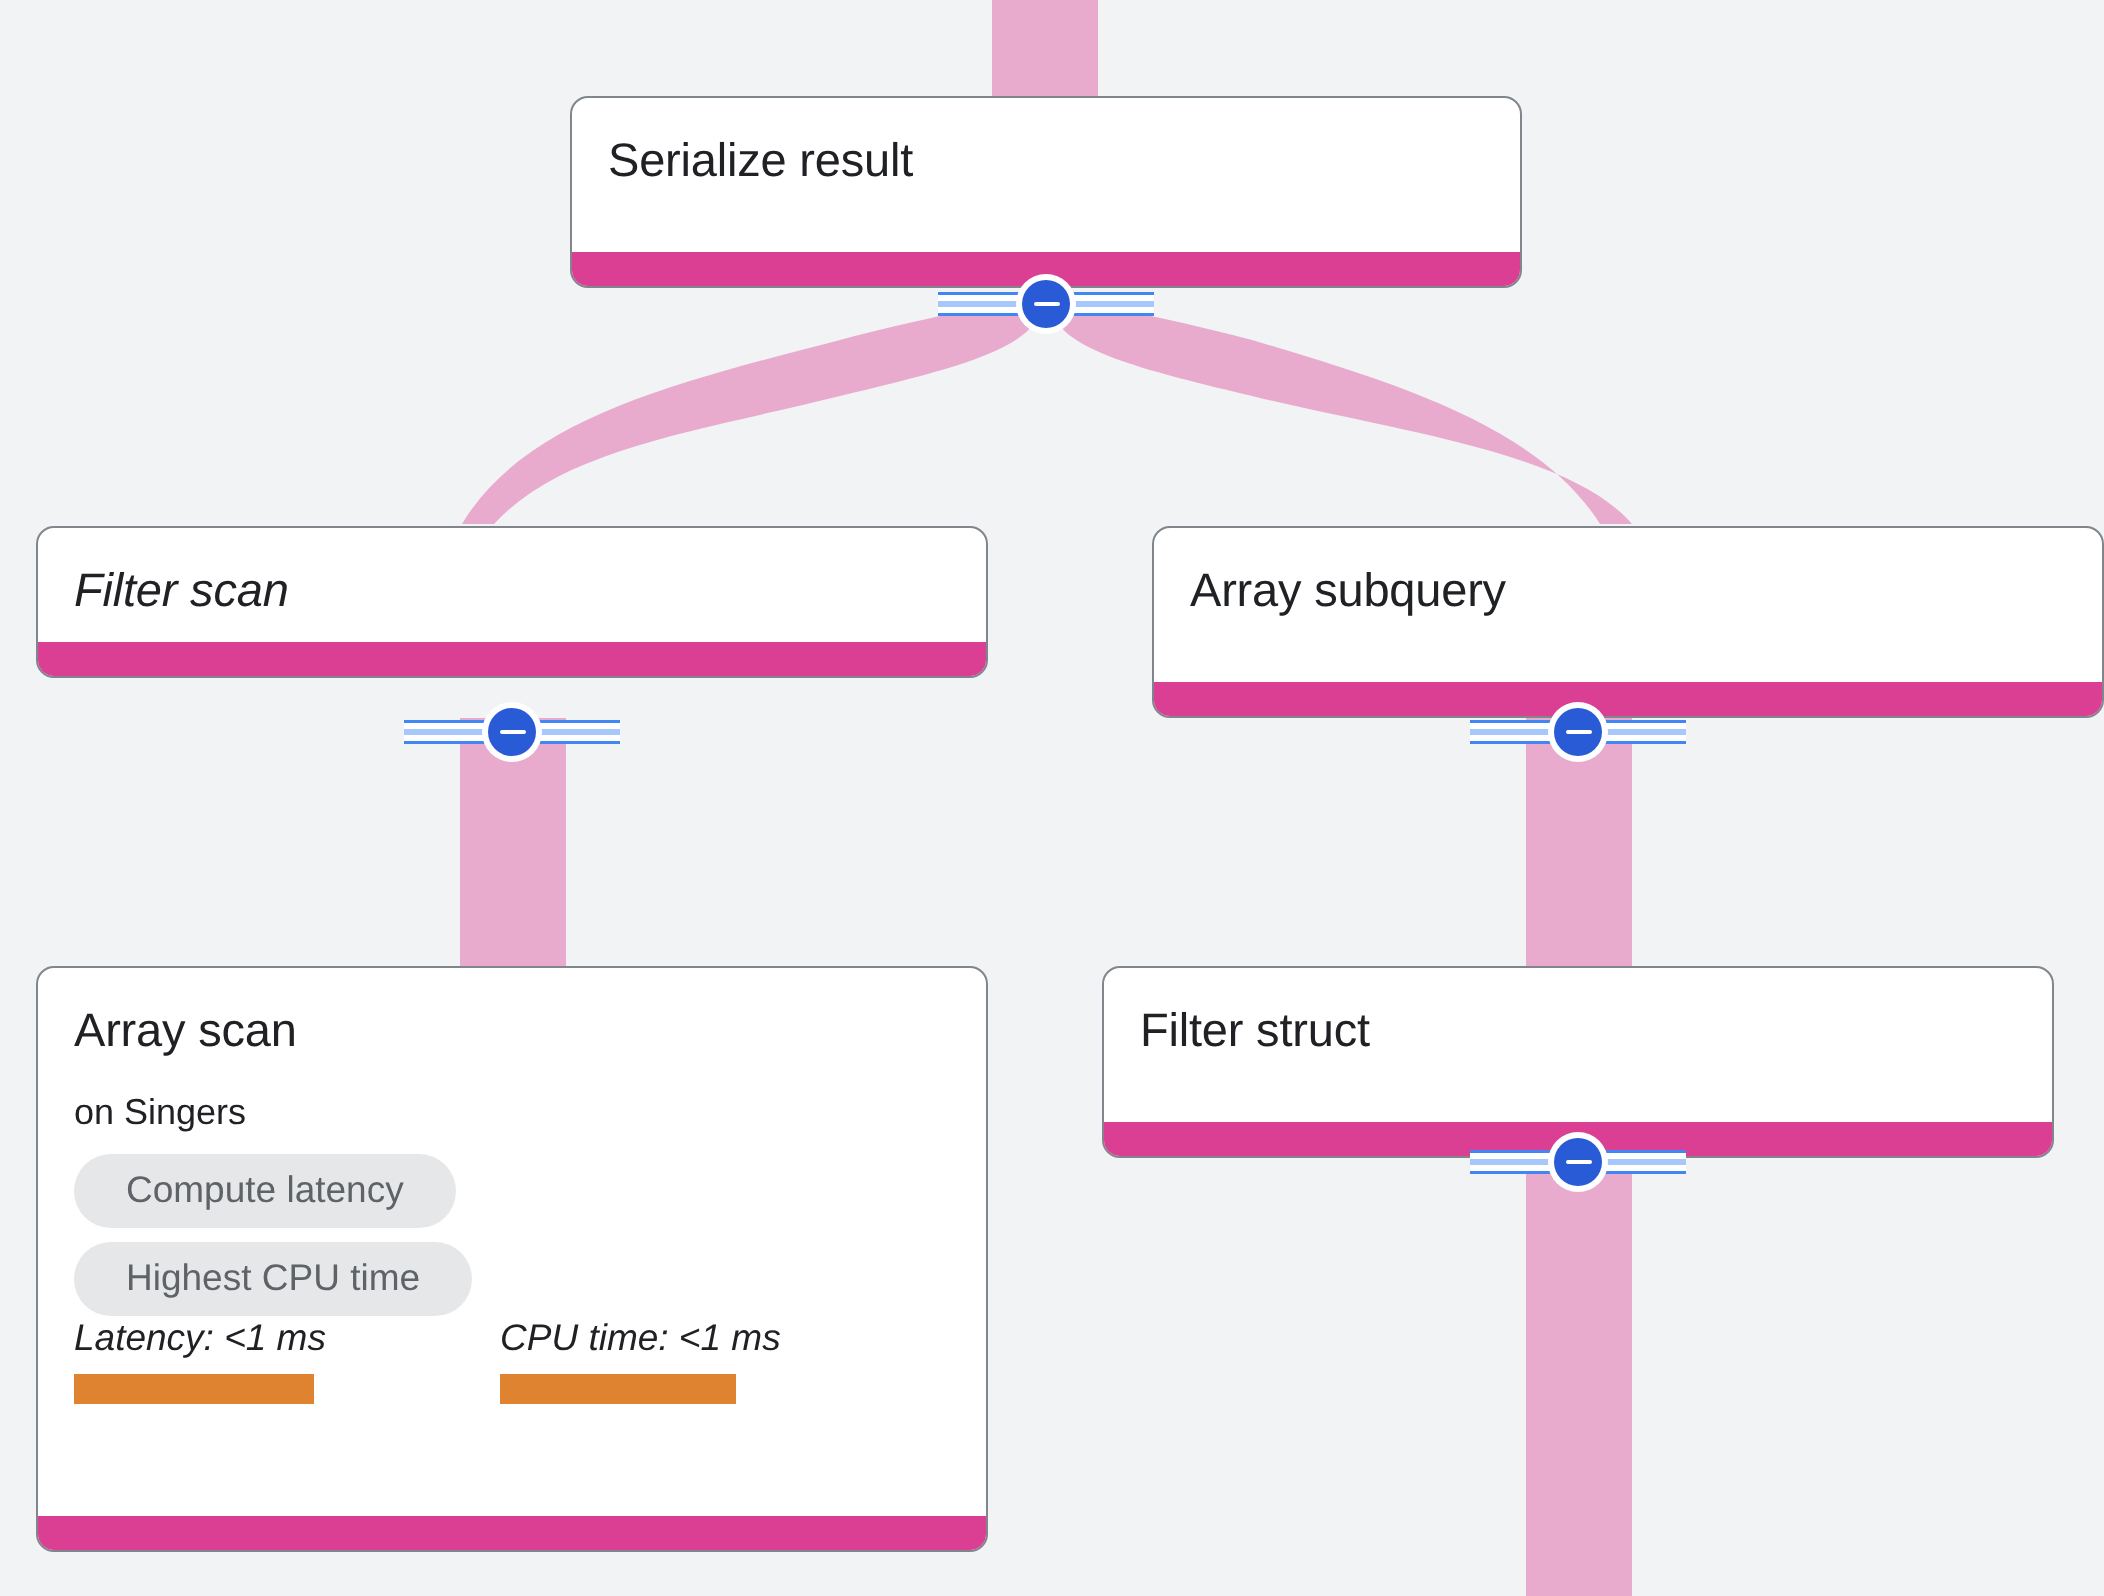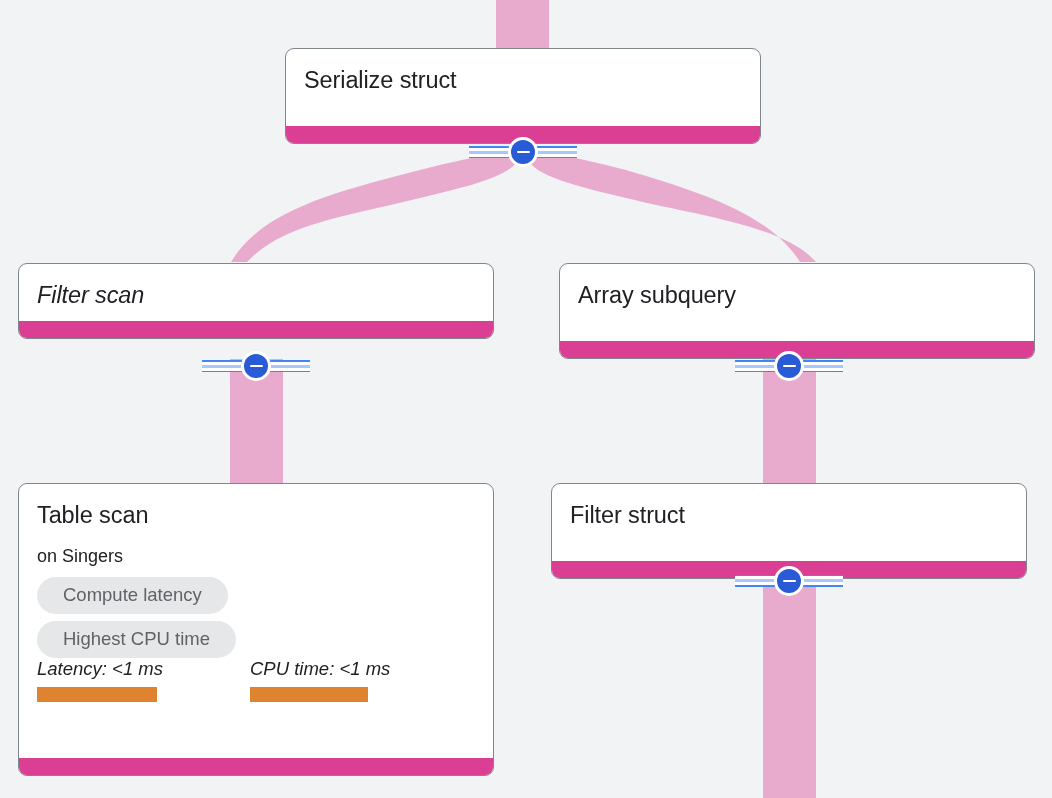--- a/index.html
+++ b/index.html
@@ -175,21 +175,21 @@
       <rect x="230" y="359" width="53" height="126"></rect>
 
       <rect x="763" y="359" width="53" height="126"></rect>
 
       <rect x="763" y="574" width="53" height="230"></rect>
     </g>
   </svg>
 
   <div class="node" style="left:285px; top:48px; width:476px; height:96px;">
     <div class="node-body">
-      <div class="node-title">Serialize struct</div>
+      <div class="node-title">Serialize result</div>
     </div>
     <div class="node-footer"></div>
   </div>
   <div class="toggle" style="left:523px; top:152px;">
     <div class="rail"></div>
     <div class="knob">
       <div class="knob-inner"></div>
     </div>
   </div>
 
@@ -199,36 +199,36 @@
     </div>
     <div class="node-footer"></div>
   </div>
   <div class="toggle" style="left:256px; top:366px;">
     <div class="rail"></div>
     <div class="knob">
       <div class="knob-inner"></div>
     </div>
   </div>
 
-  <div class="node" style="left:559px; top:263px; width:476px; height:96px;">
+  <div class="node" style="left:576px; top:263px; width:476px; height:96px;">
     <div class="node-body">
       <div class="node-title">Array subquery</div>
     </div>
     <div class="node-footer"></div>
   </div>
   <div class="toggle" style="left:789px; top:366px;">
     <div class="rail"></div>
     <div class="knob">
       <div class="knob-inner"></div>
     </div>
   </div>
 
   <div class="node" style="left:18px; top:483px; width:476px; height:293px;">
     <div class="node-body">
-      <div class="node-title">Table scan</div>
+      <div class="node-title">Array scan</div>
       <div class="node-subtitle">on Singers</div>
       <div class="badges">
         <div class="badge">Compute latency</div>
         <div class="badge">Highest CPU time</div>
       </div>
       <div class="metrics">
         <div style="width:213px;">
           <div class="metric-label">Latency: &lt;1 ms</div>
           <div class="metric-bar" style="width:120px;"></div>
         </div>

